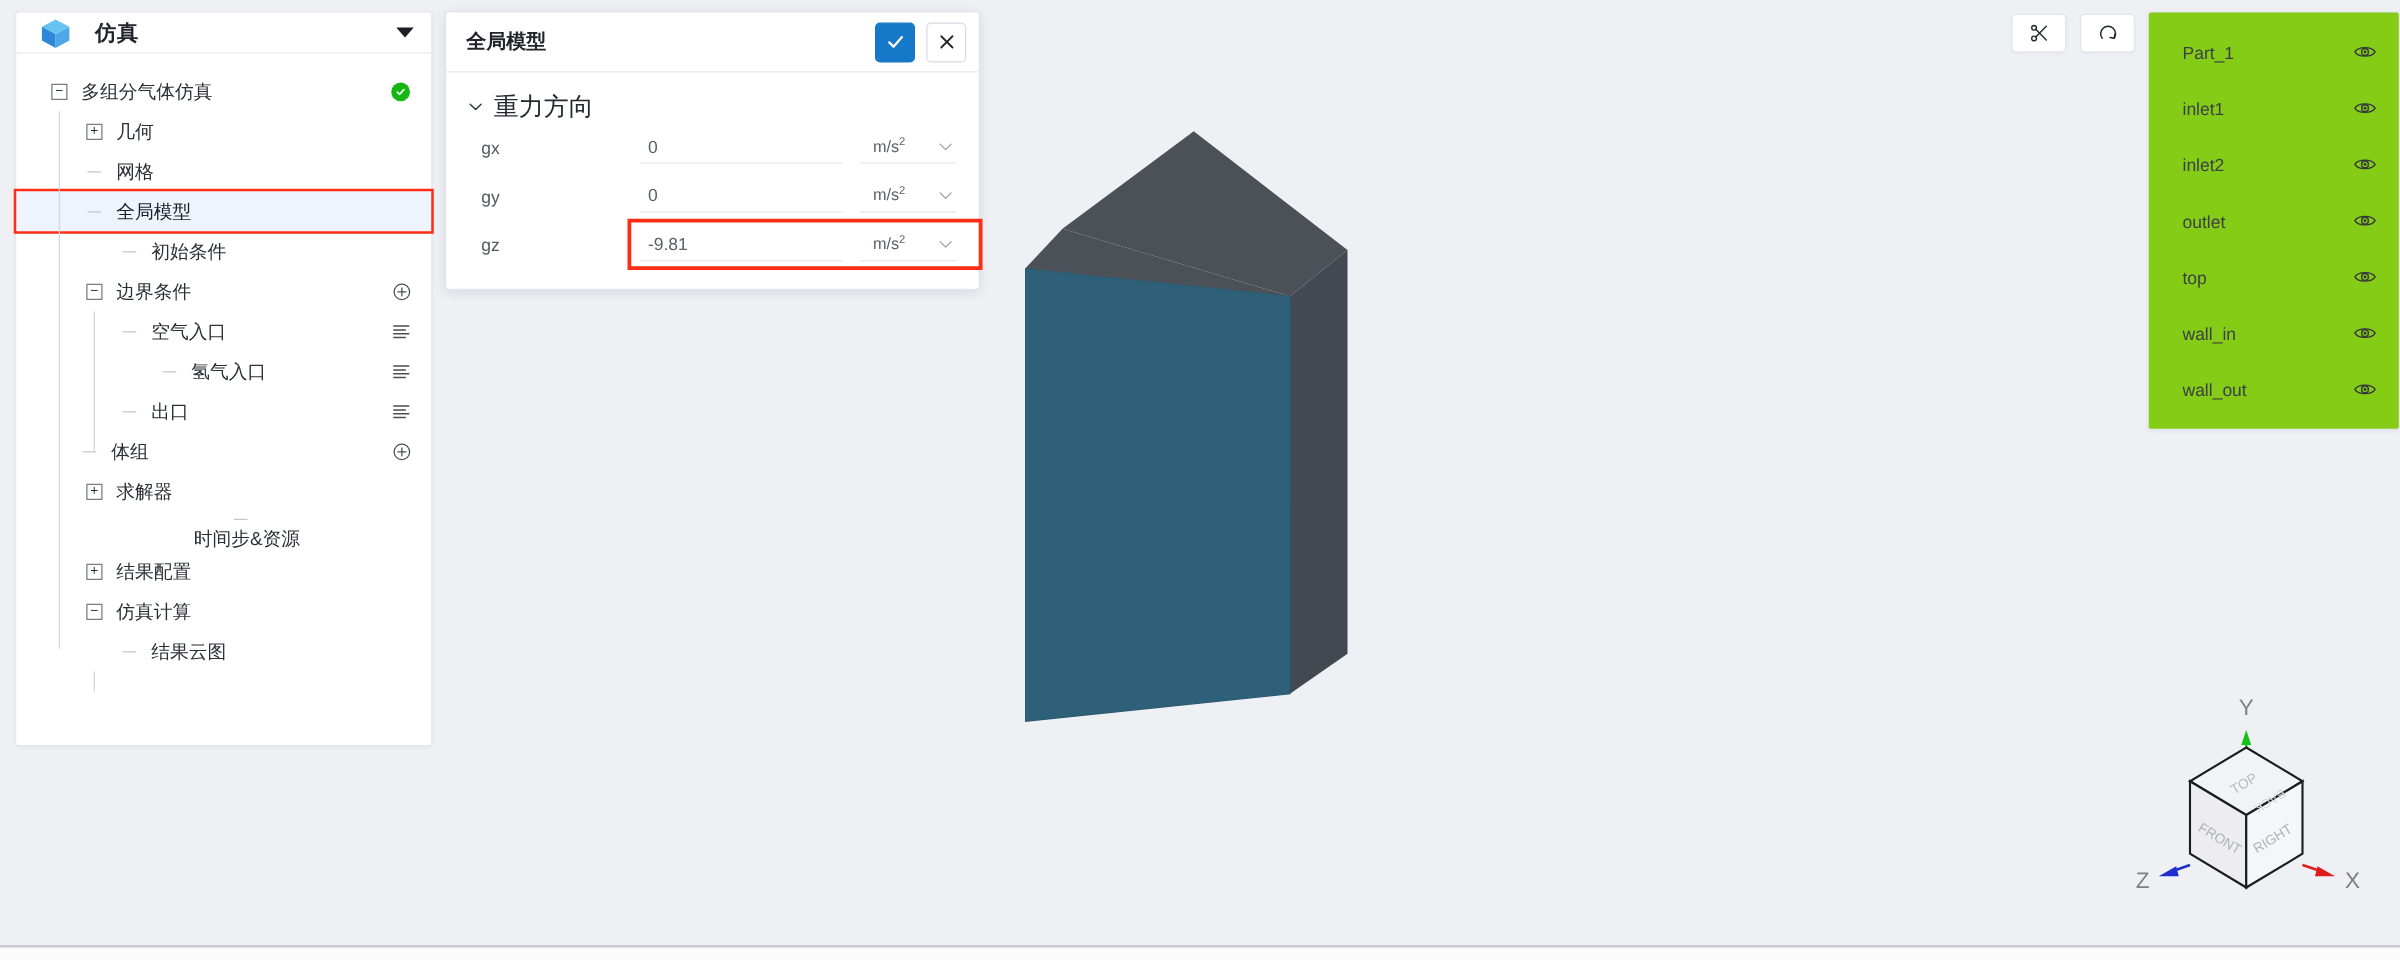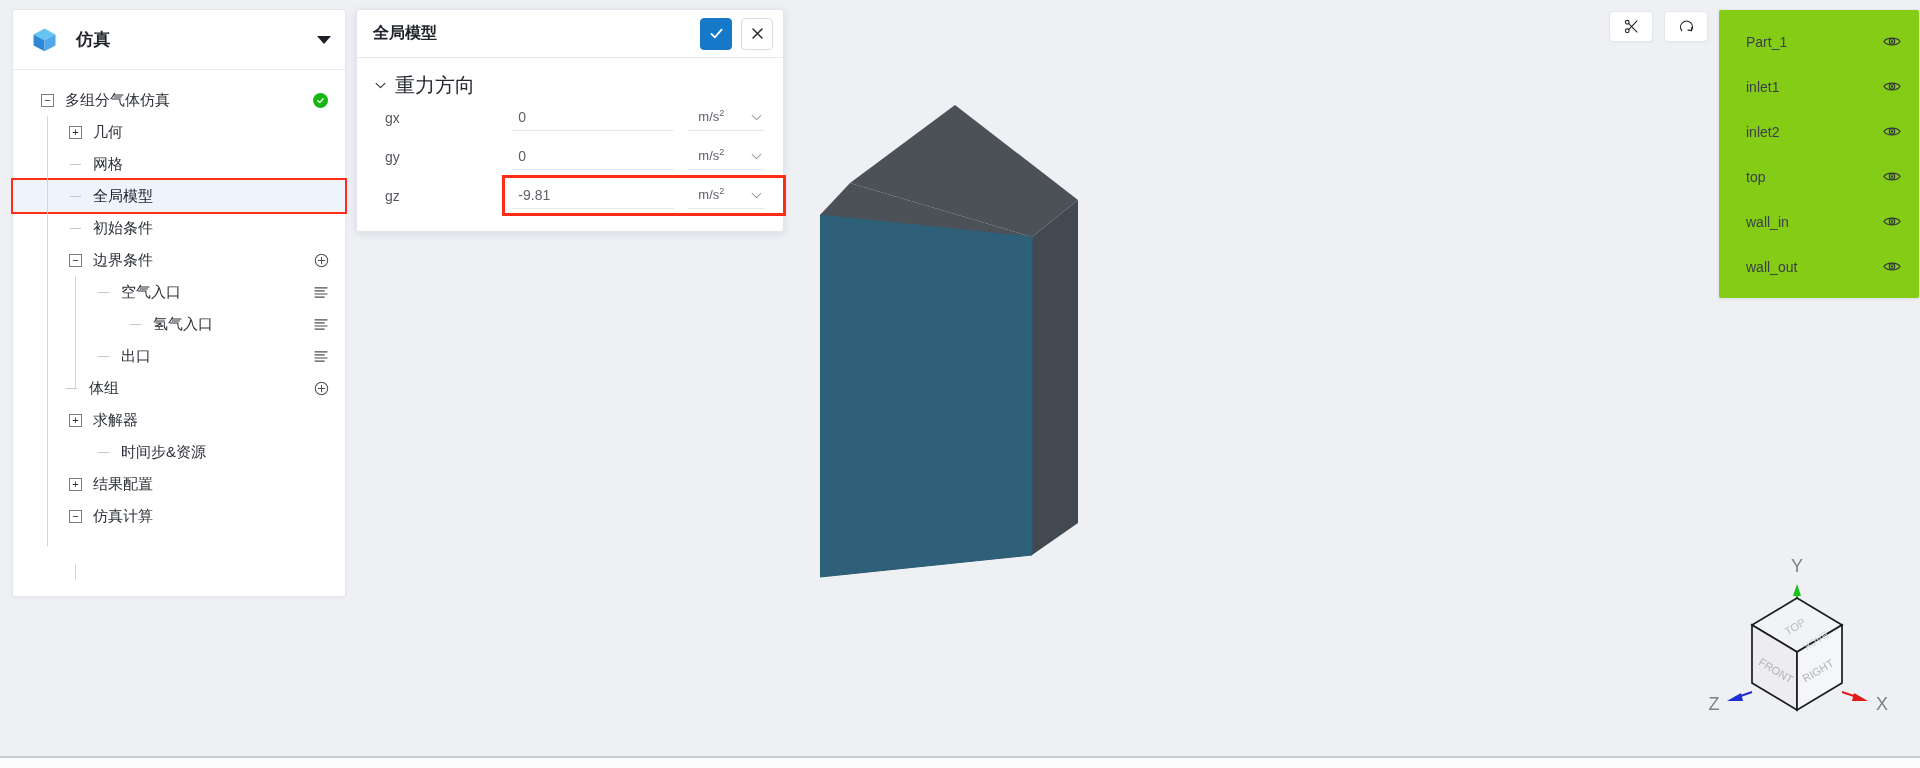--- a/index.html
+++ b/index.html
@@ -17,21 +17,21 @@
     background: #fbfbfc; border-top: 2px solid #c6cad1;
   }
 
   
   .sidebar {
     position: absolute; left: 12px; top: 9px; width: 334px; height: 588px;
     background: #ffffff; border: 1px solid #e4e7ec; border-radius: 3px;
     box-shadow: 0 1px 3px rgba(20,30,60,.05);
   }
   .sidebar-header {
-    height: 60px; display: flex; align-items: center; padding: 0 14px 0 18px;
+    height: 33px; display: flex; align-items: center; padding: 0 14px 0 18px;
     border-bottom: 1px solid #e8eaee;
     text-align: right;
   }
   .cube-logo { width: 27px; height: 27px; margin-right: 18px; flex: 0 0 auto; }
   .sidebar-title { font-size: 17px; font-weight: bold; color: #21242b; letter-spacing: .5px; }
   .sidebar-caret {
     margin-left: auto; width: 0; height: 0;
     border-left: 7px solid transparent; border-right: 7px solid transparent;
     border-top: 8px solid #1c1f26;
   }
@@ -190,21 +190,21 @@
           <span class="label">几何</span>
         </div>
         <div class="node" style="padding-left: 56px;">
           <span class="elbow"></span>
           <span class="label">网格</span>
         </div>
         <div class="node sel" style="padding-left: 56px;">
           <span class="elbow"></span>
           <span class="label">全局模型</span>
         </div>
-        <div class="node" style="padding-left: 56px;">
+        <div class="node" style="padding-left: 56px; margin-left: 28px;">
           <span class="elbow"></span>
           <span class="label">初始条件</span>
         </div>
         <div class="node" style="padding-left: 56px;">
           <span class="toggle">−</span>
           <span class="label">边界条件</span>
           <span class="row-icon">
             <svg width="15" height="15" viewBox="0 0 16 16">
               <circle cx="8" cy="8" r="6.6" fill="none" stroke="#4a4e56" stroke-width="1.1"></circle>
               <path d="M8 4.6 V11.4 M4.6 8 H11.4" stroke="#4a4e56" stroke-width="1.1" stroke-linecap="round"></path>
@@ -245,31 +245,35 @@
             <svg width="15" height="15" viewBox="0 0 16 16">
               <circle cx="8" cy="8" r="6.6" fill="none" stroke="#4a4e56" stroke-width="1.1"></circle>
               <path d="M8 4.6 V11.4 M4.6 8 H11.4" stroke="#4a4e56" stroke-width="1.1" stroke-linecap="round"></path>
             </svg>
           </span>
         </div>
         <div class="node" style="padding-left: 56px;">
           <span class="toggle">+</span>
           <span class="label">求解器</span>
         </div>
-        <div class="node" style="padding-left: 84px;">
+        <div class="node" style="padding-left: 37px; flex-direction: column;">
           <span class="elbow"></span>
           <span class="label">时间步&amp;资源</span>
         </div>
         <div class="node" style="padding-left: 56px;">
           <span class="toggle">+</span>
           <span class="label">结果配置</span>
         </div>
         <div class="node" style="padding-left: 56px;">
           <span class="toggle">−</span>
           <span class="label">仿真计算</span>
+        </div>
+        <div class="node" style="padding-left: 84px;">
+          <span class="elbow"></span>
+          <span class="label">结果云图</span>
         </div>
         <span class="vline" style="left: 34px; top: 46px; height: 430px;"></span>
         <span class="vline" style="left: 62px; top: 206px; height: 112px;"></span>
         <span class="vline" style="left: 62px; top: 494px; height: 16px;"></span>
       </div>
   </div>
 
   <div class="dialog">
     <div class="dialog-header">
       <span class="dialog-title">全局模型</span>
@@ -370,20 +374,30 @@
         <span class="part-name">inlet2</span>
         <span class="eye">
           <svg width="18" height="13" viewBox="0 0 20 14">
             <path d="M1 7 C4 2 16 2 19 7 C16 12 4 12 1 7 Z" fill="none" stroke="#32363d" stroke-width="1.25"></path>
             <circle cx="10" cy="7" r="3" fill="none" stroke="#32363d" stroke-width="1.25"></circle>
             <circle cx="10" cy="7" r="1.3" fill="#32363d"></circle>
           </svg>
         </span>
       </div>
       <div class="part-row">
+        <span class="part-name">outlet</span>
+        <span class="eye">
+          <svg width="18" height="13" viewBox="0 0 20 14">
+            <path d="M1 7 C4 2 16 2 19 7 C16 12 4 12 1 7 Z" fill="none" stroke="#32363d" stroke-width="1.25"></path>
+            <circle cx="10" cy="7" r="3" fill="none" stroke="#32363d" stroke-width="1.25"></circle>
+            <circle cx="10" cy="7" r="1.3" fill="#32363d"></circle>
+          </svg>
+        </span>
+      </div>
+      <div class="part-row">
         <span class="part-name">top</span>
         <span class="eye">
           <svg width="18" height="13" viewBox="0 0 20 14">
             <path d="M1 7 C4 2 16 2 19 7 C16 12 4 12 1 7 Z" fill="none" stroke="#32363d" stroke-width="1.25"></path>
             <circle cx="10" cy="7" r="3" fill="none" stroke="#32363d" stroke-width="1.25"></circle>
             <circle cx="10" cy="7" r="1.3" fill="#32363d"></circle>
           </svg>
         </span>
       </div>
       <div class="part-row">

